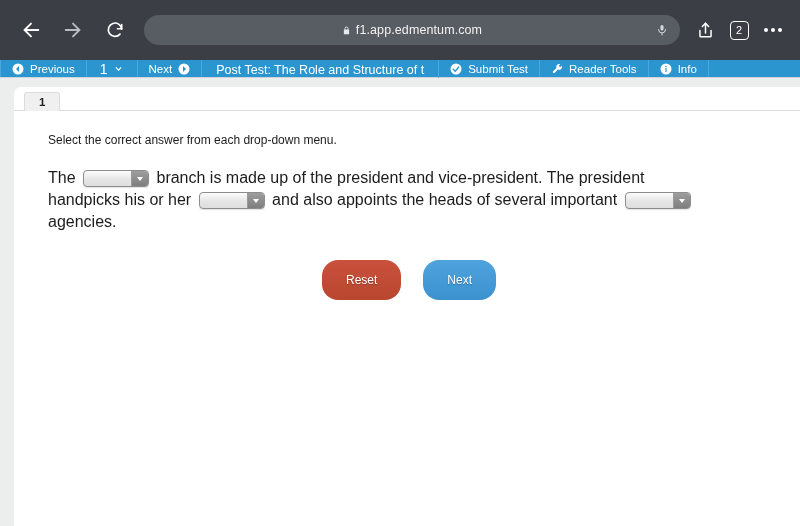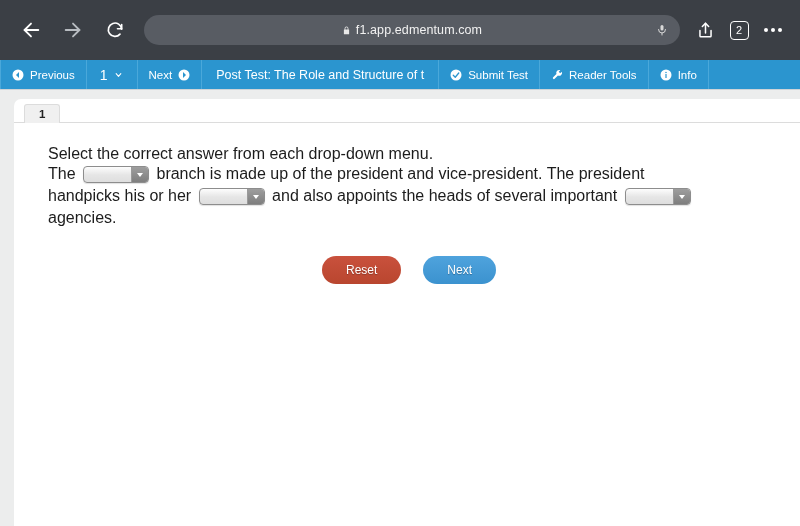--- a/index.html
+++ b/index.html
@@ -46,21 +46,21 @@
     width: 19px; height: 19px; border: 1.8px solid #ffffff;
     border-radius: 4px; color: #ffffff; font-size: 11px;
     display: flex; align-items: center; justify-content: center;
     font-family: "Liberation Sans", sans-serif;
   }
   .dots { display:flex; gap:3px; }
   .dots i { width:4px; height:4px; border-radius:50%; background:#fff; display:block; }
 
   
   .app-toolbar {
-    height: 30px; width: 800px;
+    height: 18px; width: 800px;
     background: #2b95cf;
     display: flex; align-items: stretch;
     font-size: 11.5px; color: #ffffff;
     border-bottom: 1px solid #cfd4d8;
   }
   .tb-item {
     display: flex; align-items: center; gap: 6px;
     padding: 0 11px;
     border-right: 1px solid #4aa8da;
     white-space: nowrap;
@@ -107,21 +107,22 @@
     background: #f0f0f0;
     border: 1px solid #dcdcdc;
     border-bottom: none;
     border-top-left-radius: 3px; border-top-right-radius: 3px;
     padding: 3px 14px 3px 14px;
     font-size: 11.5px; font-weight: bold; color: #222;
     position: relative; top: 1px;
   }
   .qbody { padding: 22px 30px 0 34px; }
   .instruction {
-    font-size: 16px; color: #1c1c1c;
+    font-size: 12px; color: #1c1c1c;
+    margin-bottom: 20px;
   }
   .qtext {
     font-size: 16px; color: #1c1c1c;
     line-height: 22px;
     max-width: 660px;
   }
   
   .ddl {
     display: inline-block;
     width: 66px; height: 17px;
@@ -147,21 +148,21 @@
     border-right: 3.5px solid transparent;
     border-top: 4px solid #ffffff;
     display: block;
   }
   .btn-row {
     display: flex; justify-content: center; gap: 22px;
     margin-top: 27px;
   }
   .btn {
     border: none; border-radius: 16px;
-    padding: 7px 24px;
+    padding: 13px 24px;
     font-size: 12px; color: #ffffff;
     font-family: "Liberation Sans", sans-serif;
     cursor: pointer;
     text-shadow: 0 1px 1px rgba(0,0,0,.28);
   }
   .btn-reset { background: linear-gradient(to bottom,#c9513d,#b9462f); min-width:66px; }
   .btn-next  { background: linear-gradient(to bottom,#4fa3dd,#3b92cf); min-width:66px; }
 </style>
 </head>
 <body>

